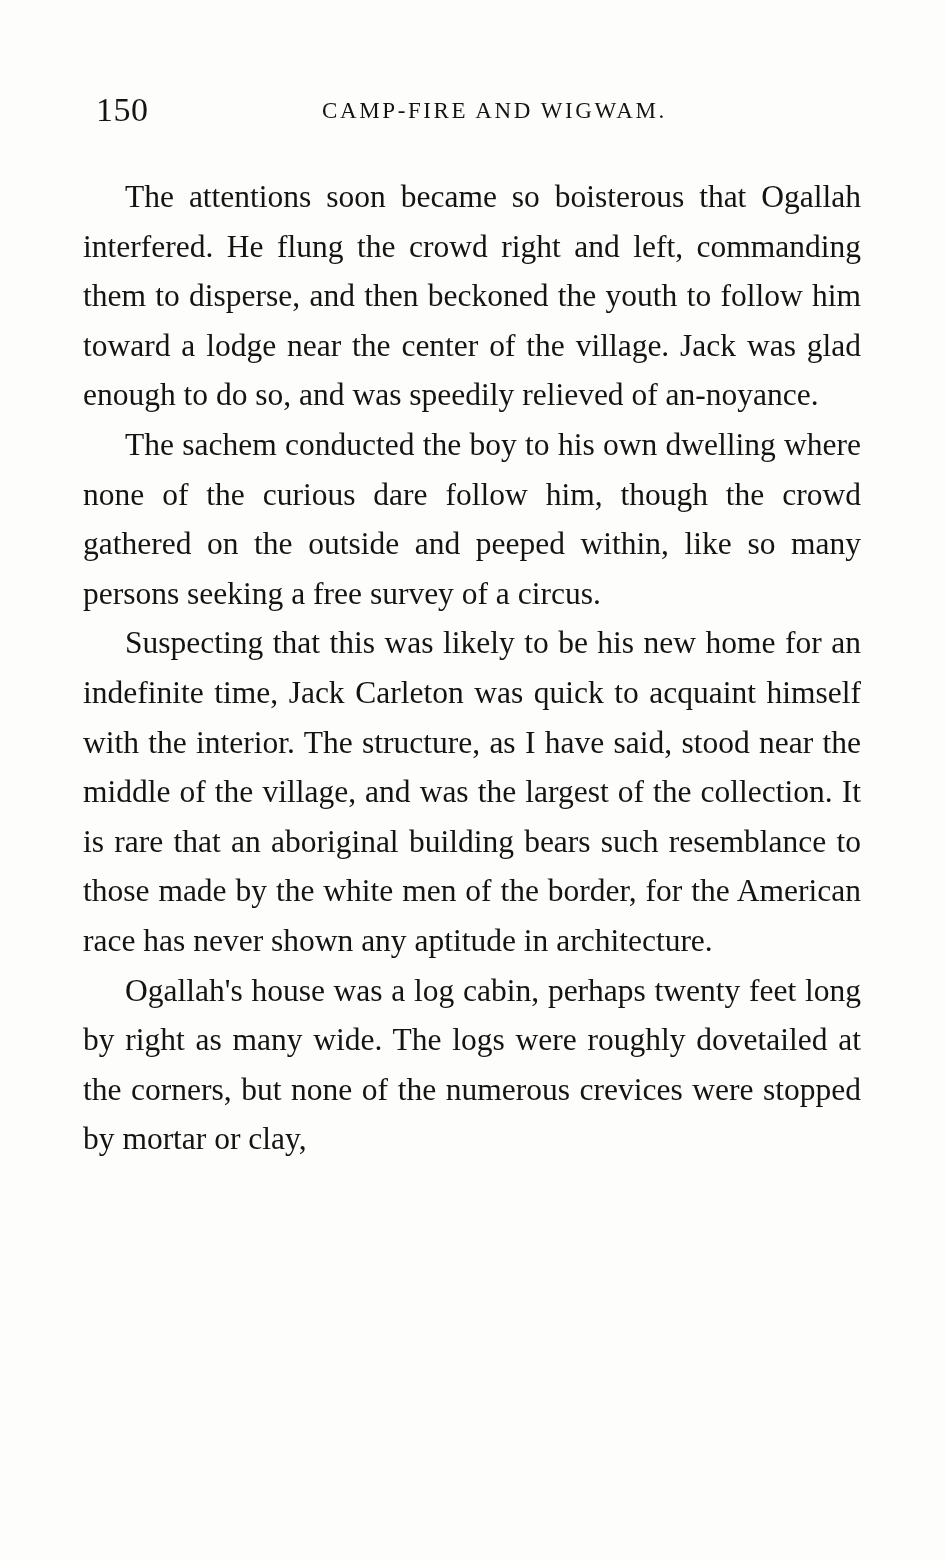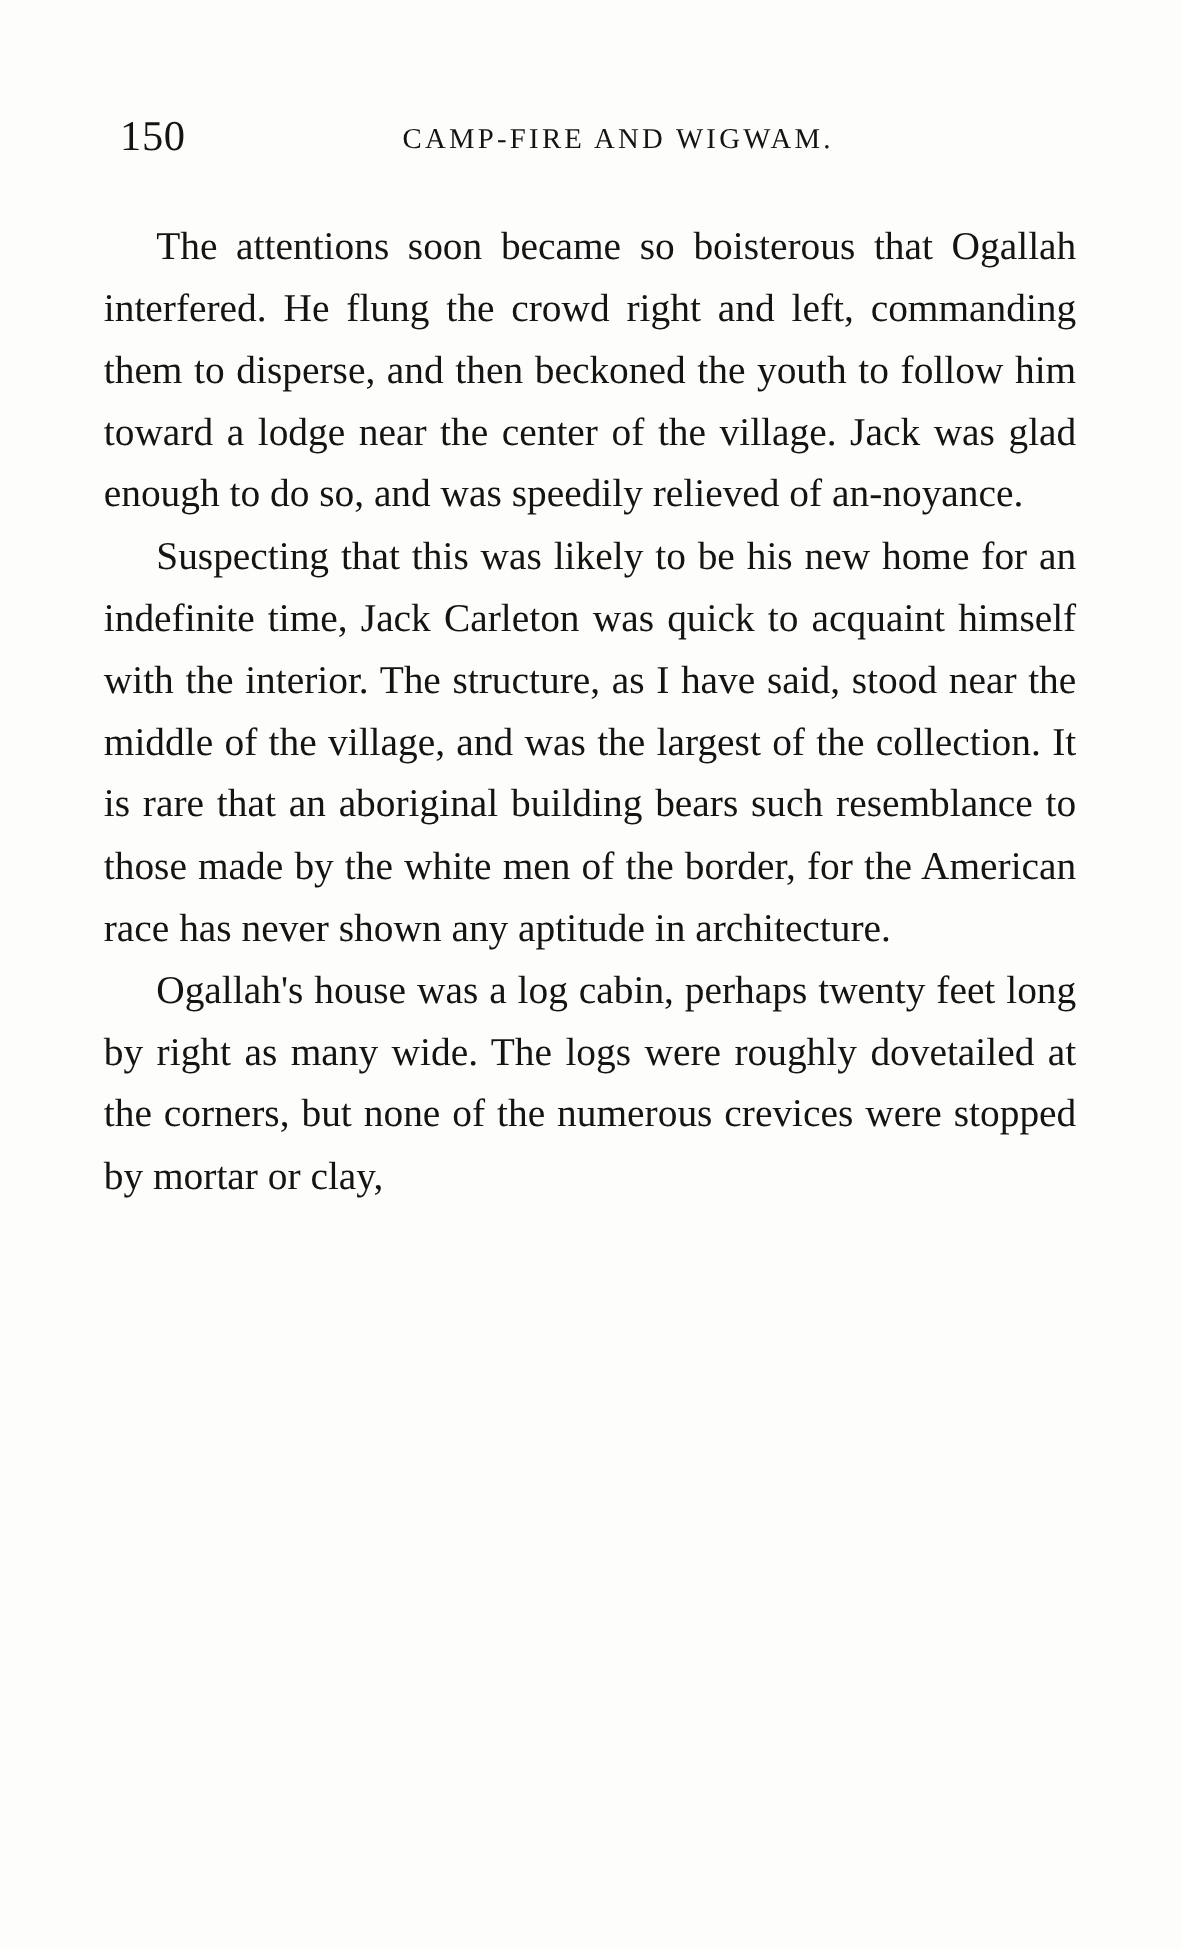--- a/index.html
+++ b/index.html
@@ -75,17 +75,18 @@
 
 <div class="page">
 
   <div class="header">
     <div class="folio">150</div>
     <div class="running-head">CAMP-FIRE AND WIGWAM.</div>
   </div>
 
   <div class="body-text">
     <p class="para">The attentions soon became so boisterous that Ogallah interfered.  He flung the crowd right and left, commanding them to disperse, and then beckoned the youth to follow him toward a lodge near the center of the village.  Jack was glad enough to do so, and was speedily relieved of an-noyance.</p>
+    <p class="para">The sachem conducted the boy to his own dwelling where none of the curious dare follow him, though the crowd gathered on the outside and peeped within, like so many persons seeking a free survey of a circus.</p>
     <p class="para">Suspecting that this was likely to be his new home for an indefinite time, Jack Carleton was quick to acquaint himself with the interior.  The structure, as I have said, stood near the middle of the village, and was the largest of the collection. It is rare that an aboriginal building bears such resemblance to those made by the white men of the border, for the American race has never shown any aptitude in architecture.</p>
     <p class="para">Ogallah's house was a log cabin, perhaps twenty feet long by right as many wide.  The logs were roughly dovetailed at the corners, but none of the numerous crevices were stopped by mortar or clay,</p>
   </div>
 
 </div>
 
 </body></html>

